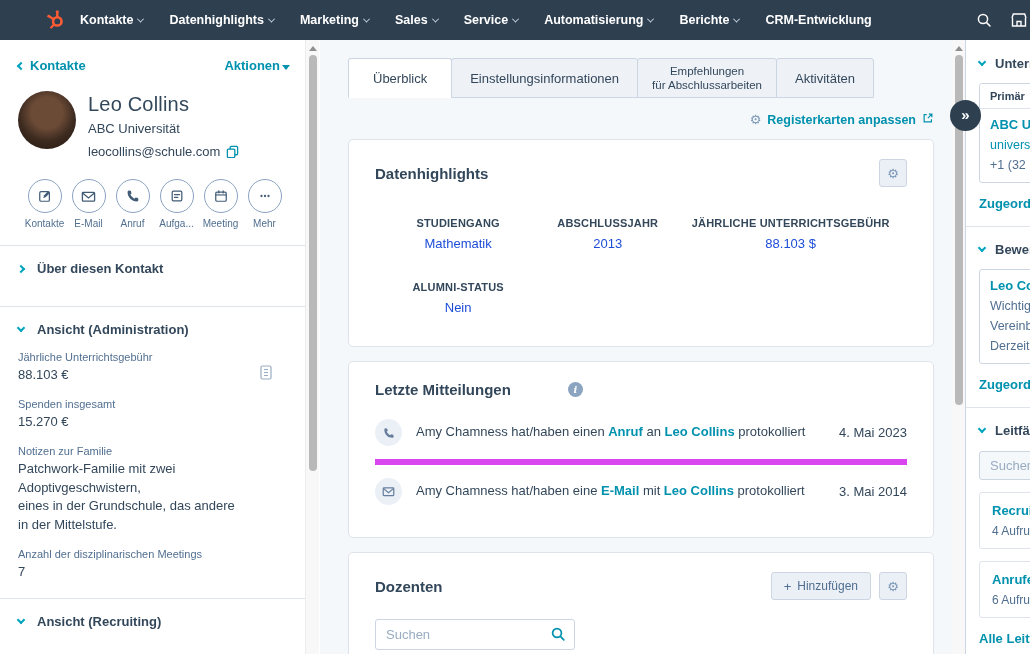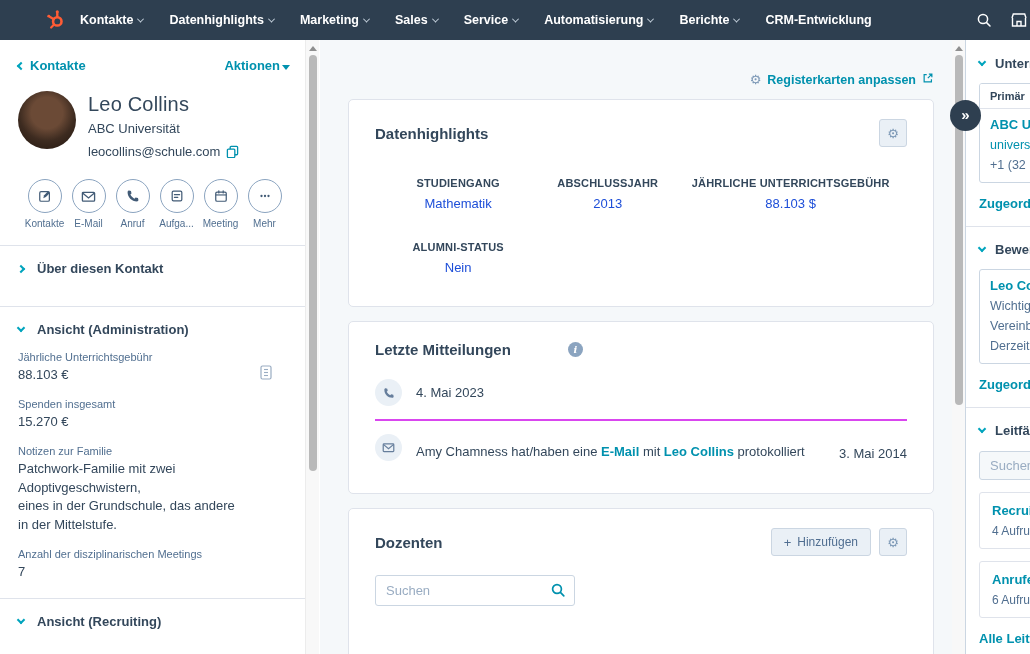--- a/index.html
+++ b/index.html
@@ -69,21 +69,21 @@
   .card-buttons { margin-left:auto; display:flex; gap:8px; }
   .btn-light { background:#eaf0f6; border:1px solid #cbd6e2; border-radius:3px; color:#506e91; font-size:12px; height:28px; display:flex; align-items:center; justify-content:center; padding:0 12px; cursor:pointer; font-family:inherit; }
   .btn-square { width:28px; padding:0; }
   .hl-grid { display:grid; grid-template-columns:1.25fr 1fr 1.75fr; margin-top:30px; row-gap:30px; padding-bottom:12px; }
   .hl-cell { text-align:center; }
   .hl-label { font-size:11px; font-weight:bold; color:#33475b; letter-spacing:.2px; }
   .hl-value { font-size:13px; color:#1d4ed8; margin-top:7px; }
   .info-icon { width:15px; height:15px; border-radius:50%; background:#8ba4c0; color:#fff; font-size:10px; font-weight:bold; font-style:italic; display:inline-flex; align-items:center; justify-content:center; margin-left:9px; vertical-align:-2px; font-family:"DejaVu Serif",serif; }
   .comm-list { margin-top:8px; }
   .comm-item { display:flex; align-items:center; gap:14px; padding:13px 0; font-size:13px; }
-  .comm-item + .comm-item { border-top:2px solid #d946ef;align-items:flex-end; }
+  .comm-item + .comm-item { border-top:6px solid #d946ef; }
   .comm-icon { width:27px; height:27px; border-radius:50%; background:#eaf0f6; color:#667e9c; display:flex; align-items:center; justify-content:center; flex:0 0 27px; }
   .comm-text { flex:1; line-height:1.4; }
   .comm-link { color:#0091ae; font-weight:bold; cursor:pointer; }
   .comm-date { color:#33475b; white-space:nowrap; }
   .search-box { position:relative; width:200px; margin-top:19px; }
   .search-input { width:100%; height:31px; border:1px solid #cbd6e2; border-radius:3px; padding:0 32px 0 10px; font-size:13px; color:#33475b; background:#fff; font-family:inherit; }
   .search-input::placeholder { color:#99acc2; }
   .search-icon-inside { position:absolute; right:9px; top:7px; color:#0091ae; }
 
   
@@ -306,20 +306,27 @@
       </div>
     </div>
   </aside>
 
   <div class="scrollbar sb-left">
     <div class="sb-arrow-up"></div>
     <div class="sb-thumb"></div>
   </div>
 
   <main class="center">
+    <div class="tabs">
+      <div class="tab active">Überblick</div>
+      <div class="tab">Einstellungsinformationen</div>
+      <div class="tab multiline">Empfehlungen
+für Abschlussarbeiten</div>
+      <div class="tab">Aktivitäten</div>
+    </div>
 
     <div class="customize-row">
       <span class="gear-glyph">⚙</span>
       <span>Registerkarten anpassen</span>
       <span>
         <svg width="12" height="12" viewBox="0 0 14 14">
             <path d="M5.5 3H2.5v8.5H11V8.5" fill="none" stroke="#0091ae" stroke-width="1.4"></path>
             <path d="M8 2.5h3.5V6M11.2 2.8L6.8 7.2" fill="none" stroke="#0091ae" stroke-width="1.4"></path>
           </svg>
       </span>
@@ -359,20 +366,21 @@
         <span class="card-title">Letzte Mitteilungen</span>
         <span class="info-icon">i</span>
       </div>
       <div class="comm-list">
         <div class="comm-item">
           <span class="comm-icon">
             <svg width="12" height="12" viewBox="0 0 16 16">
                 <path d="M3.5 1.8C2.6 1.8 1.8 2.6 1.8 3.5c0 6 4.7 10.7 10.7 10.7.9 0 1.7-.8 1.7-1.7l-.5-2.2-2.8-.6-1.3 1.3c-2-1-3.7-2.7-4.6-4.6l1.3-1.3-.6-2.8z" fill="currentColor"></path>
               </svg>
           </span>
+          <span class="comm-text"><span>Amy Chamness hat/haben einen </span><span class="comm-link">Anruf</span><span> an </span><span class="comm-link">Leo Collins</span><span> protokolliert</span></span>
           <span class="comm-date">4. Mai 2023</span>
         </div>
         <div class="comm-item">
           <span class="comm-icon">
             <svg width="13" height="13" viewBox="0 0 16 16">
                 <rect x="1.5" y="3.5" width="13" height="9.5" rx="1" fill="none" stroke="currentColor" stroke-width="1.5"></rect>
                 <path d="M2 4.5l6 5 6-5" fill="none" stroke="currentColor" stroke-width="1.5"></path>
               </svg>
           </span>
           <span class="comm-text"><span>Amy Chamness hat/haben eine </span><span class="comm-link">E-Mail</span><span> mit </span><span class="comm-link">Leo Collins</span><span> protokolliert</span></span>

